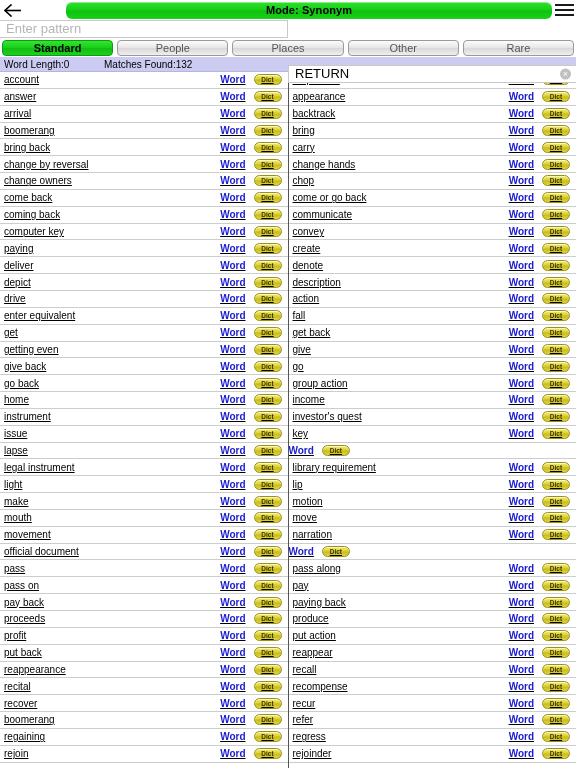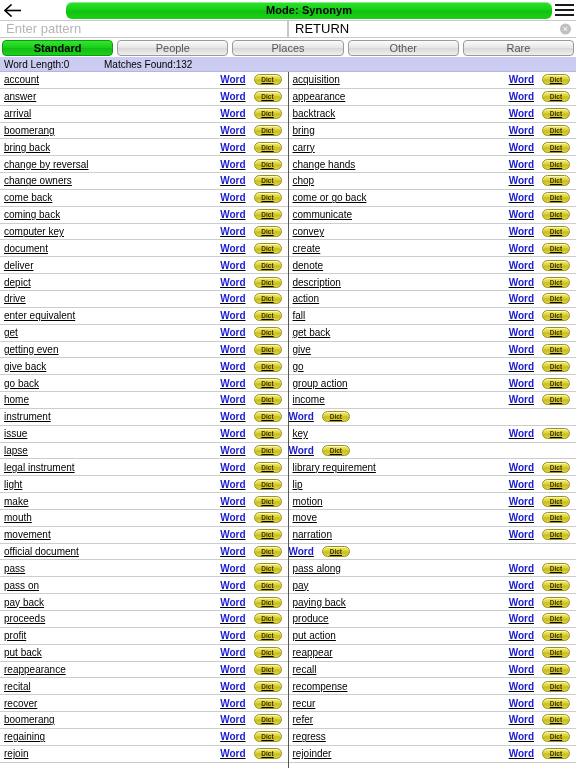--- a/index.html
+++ b/index.html
@@ -88,21 +88,21 @@
   .field {
     position: relative;
     display: flex;
     align-items: center;
     background: #ffffff;
     border: 1px solid #c9c9c9;
     box-sizing: border-box;
     height: 18px;
   }
   .field-pattern { flex: 0 0 288px; border-left: none; }
-  .field-return  { flex: 1 1 auto; border-right: none; }
+  .field-return  { flex: 1 1 auto; border-right: none; margin-top: 45px; }
   .field input {
     border: none;
     outline: none;
     background: transparent;
     font-family: "Liberation Sans", sans-serif;
     font-size: 13px;
     color: #000000;
     width: 100%;
     padding: 0 6px;
     box-sizing: border-box;
@@ -324,21 +324,21 @@
           <div class="row-word">coming back</div>
           <div class="row-link">Word</div>
           <div class="dict-btn">Dict</div>
         </div>
         <div class="row">
           <div class="row-word">computer key</div>
           <div class="row-link">Word</div>
           <div class="dict-btn">Dict</div>
         </div>
         <div class="row">
-          <div class="row-word">document</div>
+          <div class="row-word">paying</div>
           <div class="row-link">Word</div>
           <div class="dict-btn">Dict</div>
         </div>
         <div class="row">
           <div class="row-word">deliver</div>
           <div class="row-link">Word</div>
           <div class="dict-btn">Dict</div>
         </div>
         <div class="row">
           <div class="row-word">depict</div>
@@ -581,20 +581,21 @@
           <div class="row-word">group action</div>
           <div class="row-link">Word</div>
           <div class="dict-btn">Dict</div>
         </div>
         <div class="row">
           <div class="row-word">income</div>
           <div class="row-link">Word</div>
           <div class="dict-btn">Dict</div>
         </div>
         <div class="row">
+          <div class="row-word">investor's quest</div>
           <div class="row-link">Word</div>
           <div class="dict-btn">Dict</div>
         </div>
         <div class="row">
           <div class="row-word">key</div>
           <div class="row-link">Word</div>
           <div class="dict-btn">Dict</div>
         </div>
         <div class="row">
           <div class="row-link">Word</div>

